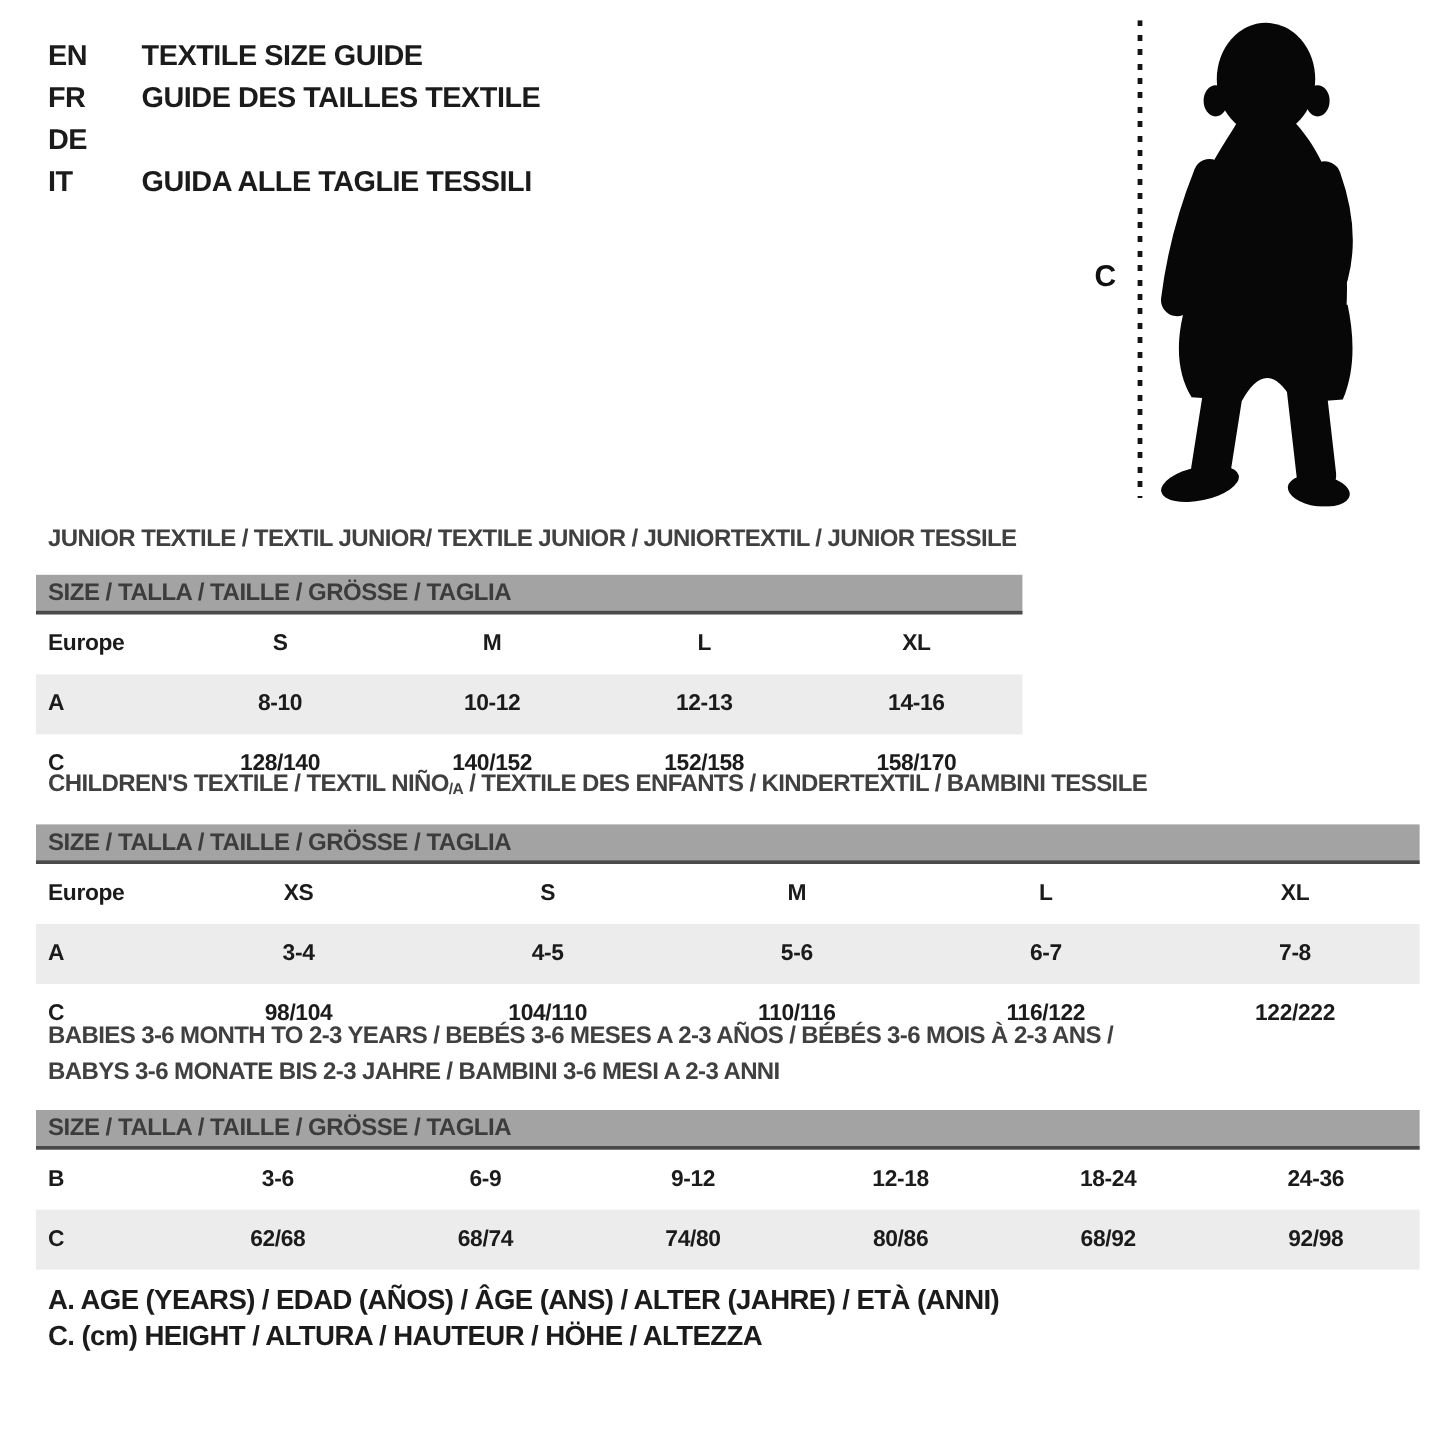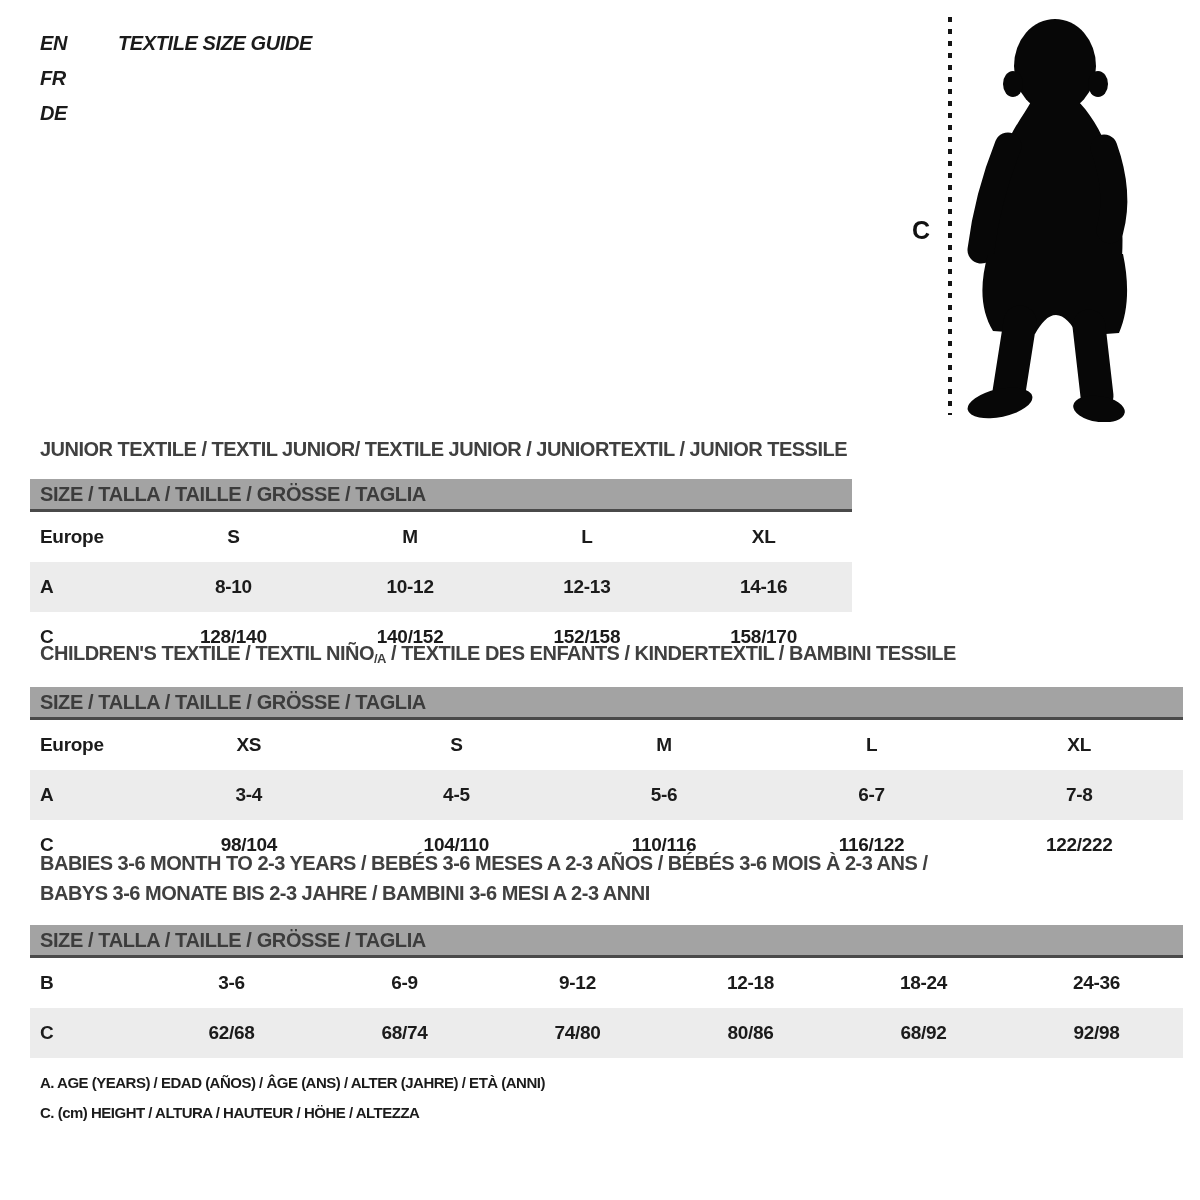--- a/index.html
+++ b/index.html
@@ -2,22 +2,22 @@
 <html><head>
 <meta charset="utf-8">
 <style>
   html,body{margin:0;padding:0;}
   body{
     width:1200px;height:1200px;background:#ffffff;position:relative;
     font-family:"Liberation Sans", sans-serif;color:#1b1b1b;overflow:hidden;
   }
   
   .lang-block{position:absolute;left:40px;top:26px;}
-  .lang-row{display:flex;height:35px;align-items:center;
-    font-weight:bold;font-size:20px;letter-spacing:-0.4px;font-style:italic;}
+  .lang-row{display:flex;height:35px;align-items:flex-end;
+    font-weight:bold;font-size:24px;letter-spacing:-0.4px;}
   .lang-code{width:78px;}
   
   .measure-line{position:absolute;left:948px;top:17px;width:4px;height:398px;
     background:repeating-linear-gradient(to bottom,#141414 0 5px,transparent 5px 12px);}
   .figure-c-label{position:absolute;left:912px;top:216px;
     font-weight:bold;font-size:25px;color:#111;}
   .toddler{position:absolute;left:960px;top:14px;width:195px;height:408px;}
   
   .sec-title{position:absolute;left:40px;font-weight:bold;font-size:20px;
     letter-spacing:-0.5px;color:#404040;}
@@ -29,36 +29,41 @@
     font-weight:bold;font-size:20px;color:#3c3c3c;letter-spacing:-0.4px;}
   .trow{display:flex;height:50px;align-items:center;
     font-weight:bold;font-size:19px;letter-spacing:-0.3px;}
   .trow.shaded{background:#ececec;}
   .tcell.label{width:115px;padding-left:10px;box-sizing:border-box;}
   .tcell.val{flex:1;text-align:center;}
   .w-junior{width:822px;}
   .w-wide{width:1153px;}
   
   .notes{position:absolute;left:40px;}
-  .note-line{line-height:30px;font-weight:bold;font-size:15px;
+  .note-line{line-height:30px;font-weight:bold;font-size:23px;
     letter-spacing:-0.5px;white-space:nowrap;}
 </style>
 </head>
 <body>
 
 <div class="lang-block">
   <div class="lang-row">
     <span class="lang-code">EN</span>
     <span class="lang-title">TEXTILE SIZE GUIDE</span>
   </div>
   <div class="lang-row">
     <span class="lang-code">FR</span>
+    <span class="lang-title">GUIDE DES TAILLES TEXTILE</span>
   </div>
   <div class="lang-row">
     <span class="lang-code">DE</span>
+  </div>
+  <div class="lang-row">
+    <span class="lang-code">IT</span>
+    <span class="lang-title">GUIDA ALLE TAGLIE TESSILI</span>
   </div>
 </div>
 
 <div class="measure-line"></div>
 <div class="figure-c-label">C</div>
 <svg class="toddler" viewBox="0 0 195 408" aria-hidden="true">
   <g fill="#070707">
 
     <ellipse cx="95" cy="52" rx="41" ry="47"></ellipse>
 

